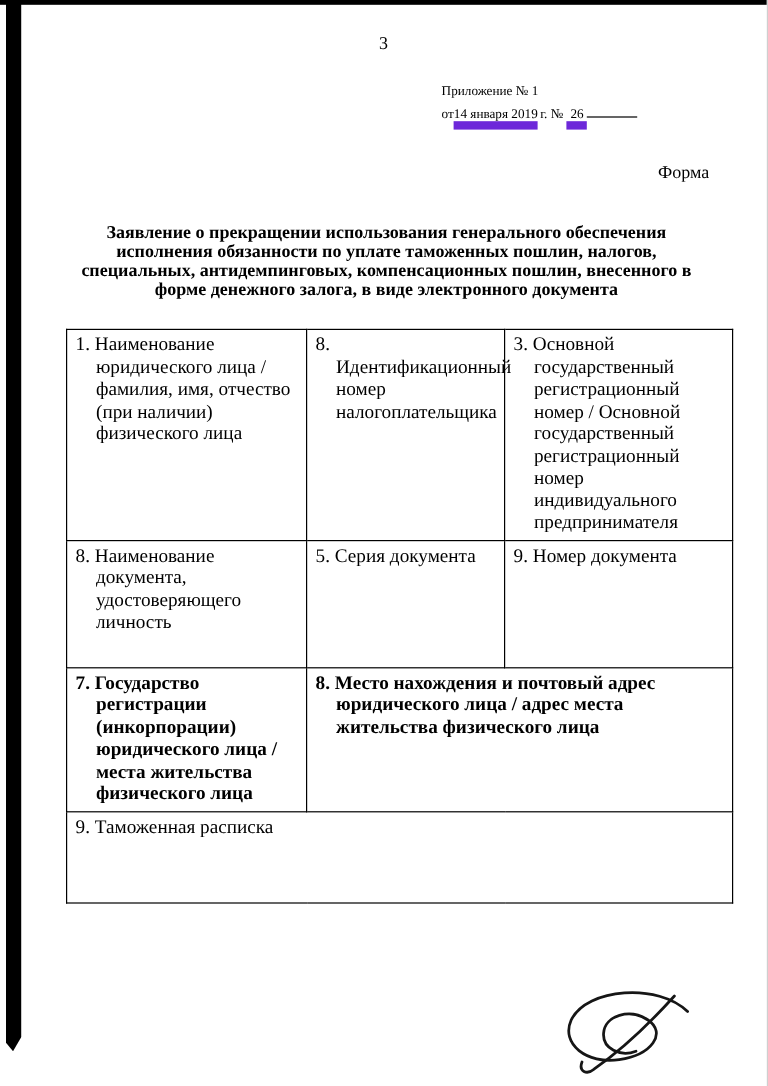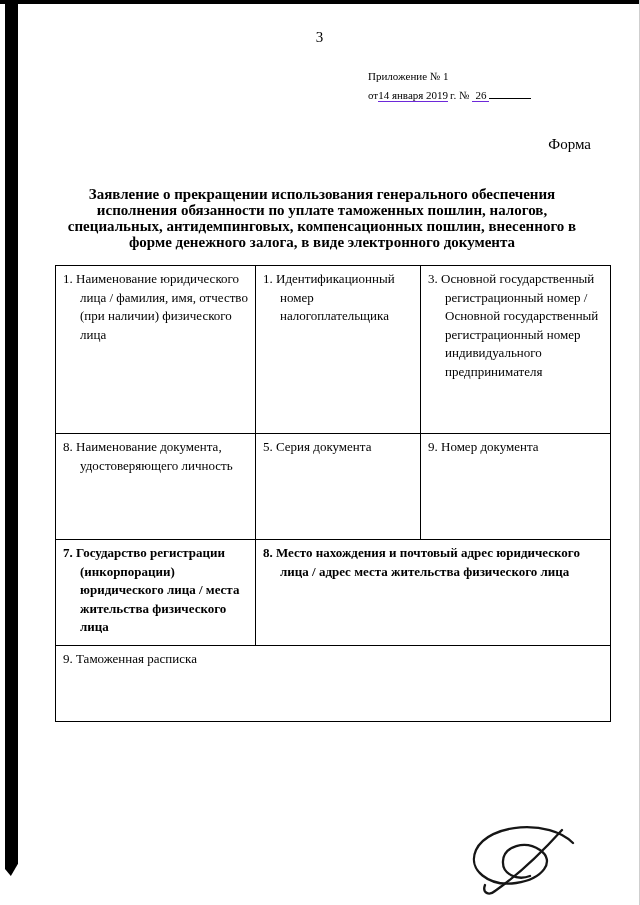--- a/index.html
+++ b/index.html
@@ -31,21 +31,21 @@
     font-size: 15px;
     line-height: 19px;
   }
   .annex-block {
     margin-top: 20px;
     margin-left: 368px;
     font-size: 11px;
     line-height: 19px;
   }
   .annex-line { white-space: nowrap; }
-  .u { border-bottom: 1px solid #6d28d9; }
+  .u { border-bottom: 7px solid #6d28d9; }
   .date-suffix { margin: 0 3px 0 2px; }
   .num-underlined { padding: 0 3px; }
   .blank-underline {
     display: inline-block;
     width: 42px;
     border-bottom: 1px solid #000;
     vertical-align: baseline;
   }
   .form-label {
     margin-top: 30px;
@@ -56,25 +56,25 @@
   }
   .doc-title {
     margin: 32px auto 0 62px;
     width: 520px;
     text-align: center;
     font-weight: bold;
     font-size: 15px;
     line-height: 16px;
   }
   table.app-table {
-    margin: 15px 0 0 55px;
+    margin: 24px 0 0 55px;
     border-collapse: collapse;
     table-layout: fixed;
     width: 555px;
-    font-size: 13px;
+    font-size: 16px;
     line-height: 18.5px;
   }
   table.app-table td {
     border: 1px solid #000;
     vertical-align: top;
     padding: 4px 6px 4px 7px;
   }
   .hang {
     padding-left: 17px;
     text-indent: -17px;
@@ -124,21 +124,21 @@
       <col style="width:200px">
       <col style="width:165px">
       <col style="width:190px">
     </colgroup>
     <tbody>
       <tr class="r1">
         <td>
             <div class="hang">1. Наименование юридического лица / фамилия, имя, отчество (при наличии) физического лица</div>
           </td>
         <td>
-            <div class="hang">1. Идентификационный номер налогоплательщика</div>
+            <div class="hang">8. Идентификационный номер налогоплательщика</div>
           </td>
         <td>
             <div class="hang">3. Основной государственный регистрационный номер / Основной государственный регистрационный номер индивидуального предпринимателя</div>
           </td>
       </tr>
       <tr class="r2">
         <td>
             <div class="hang">8. Наименование документа, удостоверяющего личность</div>
           </td>
         <td>

